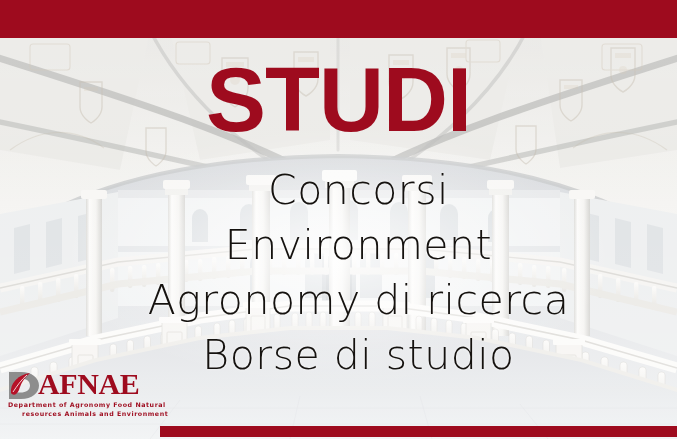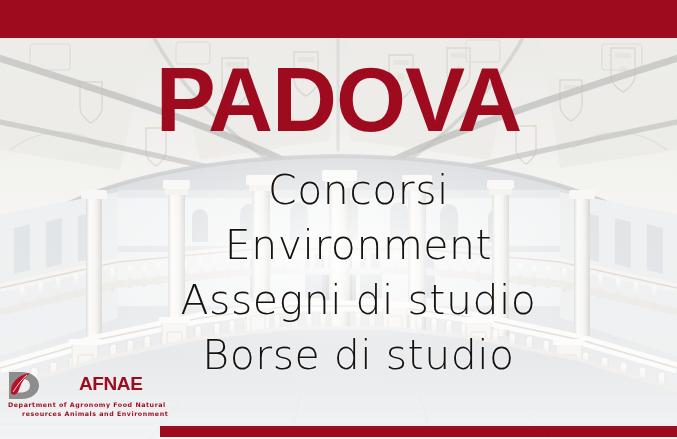--- a/index.html
+++ b/index.html
@@ -470,26 +470,26 @@
       </g>
 
       <ellipse cx="338" cy="250" rx="300" ry="140" fill="url(#glowG)"></ellipse>
     </g>
   </svg>
 
   <div id="bg-wash"></div>
 
   <div class="bar-top" style="background:#9e0b1e;"></div>
 
-  <div class="headline" style="color:#9e0b1e;">PADOVA</div>
+  <div class="headline" style="color:#9e0b1e;">STUDI</div>
 
   <div class="subline-stack">
     <div class="subline">Concorsi</div>
     <div class="subline">Environment</div>
-    <div class="subline">Assegni di studio</div>
+    <div class="subline">Agronomy di ricerca</div>
     <div class="subline">Borse di studio</div>
   </div>
 
   <div class="logo">
 
 
     <div class="logo-mark">
       <svg class="logo-word" viewBox="0 0 156 29">
 
         <g fill="#8d8d8d">
@@ -498,23 +498,23 @@
         </g>
 
         <g fill="#b51228">
           <path d="M3,22 C2,13 9,4 22,2 C15,8 13,13 11,19 C9,24 5,25 3,22 Z"></path>
         </g>
         <g stroke="#ffffff" stroke-width="0.8" fill="none">
           <path d="M19,4 C13,9 9,15 5,21"></path>
         </g>
       </svg>
 
-      <div style="position:absolute; left:30px; top:-2px; font-family:Liberation Sans, sans-serif;
-                  font-weight:bold; font-size:19px; line-height:29px; letter-spacing:-0.4px;
-                  color:#9e0b1e;margin-left:41px;">AFNAE</div>
+      <div style="position:absolute; left:30px; top:-2px; font-family:Liberation Serif, serif;
+                  font-weight:bold; font-size:30px; line-height:29px; letter-spacing:-0.4px;
+                  color:#9e0b1e;">AFNAE</div>
     </div>
 
     <div class="logo-dept">
       <div class="l1">Department of Agronomy Food Natural</div>
       <div class="l2">resources Animals and Environment</div>
     </div>
   </div>
 
   <div class="bar-bottom" style="background:#9e0b1e;"></div>
 

